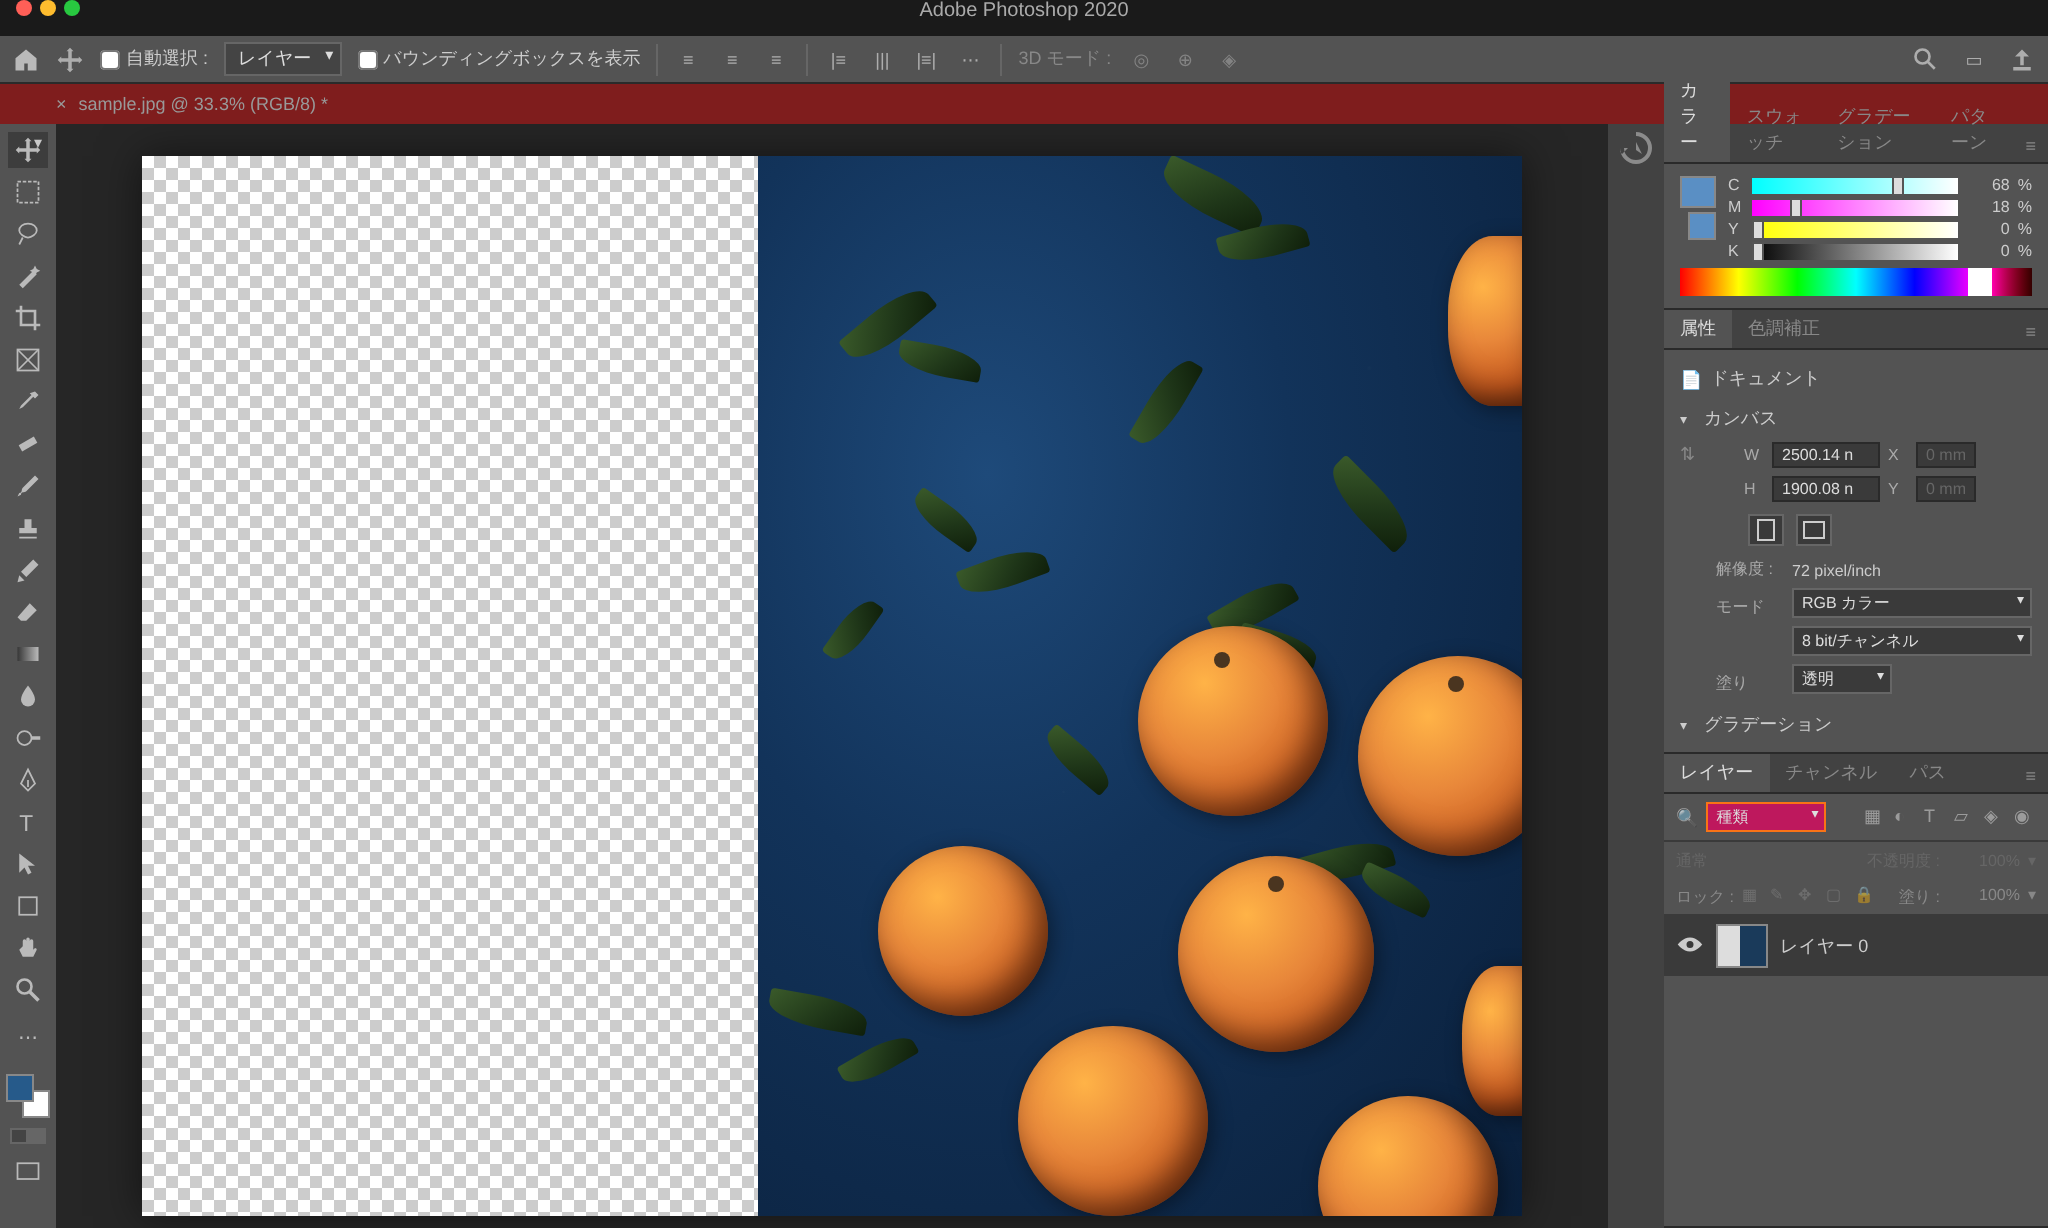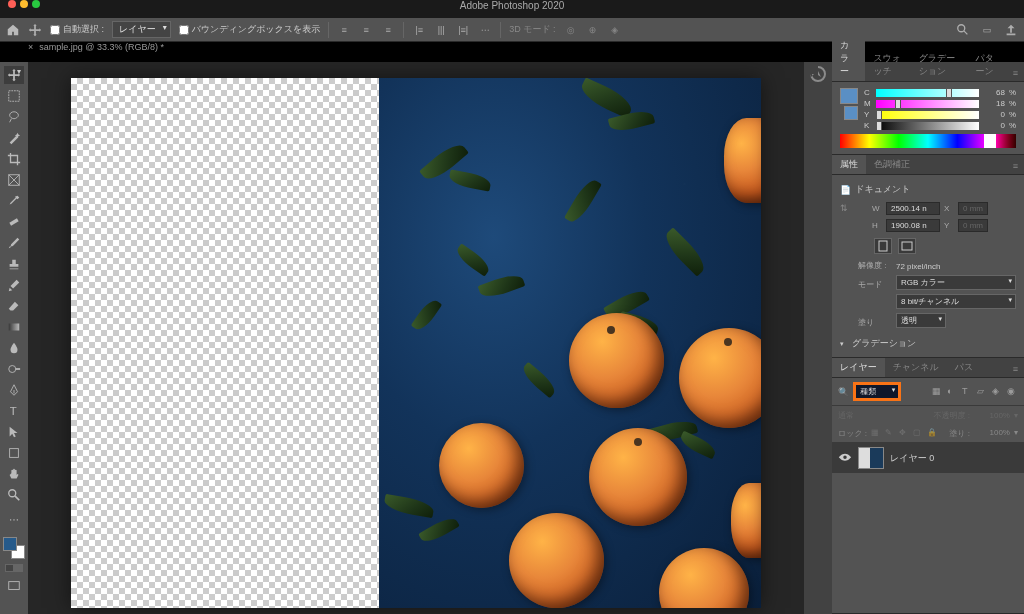--- a/index.html
+++ b/index.html
@@ -11,21 +11,21 @@
 .app-title{position:absolute;left:50%;transform:translateX(-50%);color:#aaa;font-size:10px}
 .optbar{height:24px;background:#535353;display:flex;align-items:center;padding:0 6px;gap:8px;border-bottom:1px solid #2a2a2a;font-size:9px}
 .home-ic{width:14px;height:14px;opacity:.85}
 .cb{display:flex;align-items:center;gap:3px}
 .cb input{width:10px;height:10px}
 .sel{background:#444;border:1px solid #666;padding:1px 14px 1px 6px;font-size:9px;color:#ddd;position:relative}
 .sel::after{content:"▾";position:absolute;right:3px;top:1px;font-size:8px}
 .sep{width:1px;height:16px;background:#666}
 .optic{width:14px;height:14px;opacity:.75;display:inline-flex;align-items:center;justify-content:center}
 .optright{margin-left:auto;display:flex;gap:10px;align-items:center}
-.tabbar{height:20px;background:#000000;display:flex;align-items:flex-start;padding-left:28px;font-size:9px}
+.tabbar{height:20px;background:#7f1d1d;display:flex;align-items:center;padding-left:28px;font-size:9px}
 .doctab{color:#999}
 .doctab .x{margin-right:6px}
 .main{display:flex;height:552px}
 .toolbox{width:28px;background:#535353;display:flex;flex-direction:column;align-items:center;padding-top:4px;gap:3px}
 .tool{width:20px;height:18px;display:flex;align-items:center;justify-content:center;opacity:.85;position:relative}
 .tool.sel{background:#3a3a3a;border:none;padding:0}
 .tool svg{width:14px;height:14px;fill:#ccc}
 .swatches{margin-top:6px;position:relative;width:22px;height:22px}
 .sw-fg{position:absolute;width:14px;height:14px;background:#265a8a;border:1px solid #888;top:0;left:0;z-index:2}
 .sw-bg{position:absolute;width:14px;height:14px;background:#fff;border:1px solid #888;bottom:0;right:0}
@@ -97,21 +97,21 @@
 .dimval{background:#3a3a3a;border:1px solid #2a2a2a;padding:1px 4px;width:54px;font-size:8px;color:#ddd}
 .dimval.gray{color:#666;width:30px}
 .link-ic{width:10px;height:16px;margin-right:4px}
 .btnrow{display:flex;gap:6px;padding:4px 0 4px 34px}
 .ic-btn{width:18px;height:16px;background:#3a3a3a;border:1px solid #666;display:flex;align-items:center;justify-content:center}
 .proprow{display:flex;align-items:flex-end;gap:6px;padding:2px 0 2px 18px;font-size:8px}
 .proplbl{width:32px;color:#aaa}
 .propsel{background:#3a3a3a;border:1px solid #666;padding:1px 4px;font-size:8px;color:#ddd;flex:1;position:relative}
 .propsel::after{content:"▾";position:absolute;right:3px;font-size:7px}
 .layers-opts{display:flex;align-items:center;gap:4px;padding:4px 6px;border-bottom:1px solid #3a3a3a}
-.lopt-sel{background:#0f172a;border:3px solid #f97316;padding:1px 4px;font-size:8px;color:#ddd;width:48px;position:relative}
+.lopt-sel{background:#be185d;border:1px solid #f97316;padding:1px 4px;font-size:8px;color:#ddd;width:60px;position:relative}
 .lopt-sel::after{content:"▾";position:absolute;right:3px;font-size:7px}
 .lopt-icons{margin-left:auto;display:flex;gap:4px}
 .lopt-ic{width:11px;height:11px;opacity:.6}
 .blend-row{display:flex;align-items:center;gap:4px;padding:4px 6px;font-size:8px;color:#666}
 .blend-sel{flex:1}
 .op-fld{width:36px;text-align:right}
 .lock-row{display:flex;gap:4px;padding:3px 6px;font-size:8px;color:#888;border-bottom:1px solid #3a3a3a}
 .lock-icons{display:flex;gap:3px}
 .lock-ic{width:11px;height:11px;opacity:.5}
 .layer-item{display:flex;align-items:center;gap:6px;padding:4px 6px;background:#3a3a3a}
@@ -420,20 +420,24 @@
       <div class="ptabs">
         <div class="ptab active">属性</div>
         <div class="ptab">色調補正</div>
         <div class="ptab-more">≡</div>
       </div>
       <div class="pbody" style="padding:4px 8px">
         <div class="props-head">
             <span>📄</span>
             <span>ドキュメント</span>
           </div>
+        <div class="collapse-row">
+            <span class="caret">▾</span>
+            <span>カンバス</span>
+          </div>
         <div style="display:flex">
           <span class="link-ic" style="display:flex;align-items:center;color:#888">⇅</span>
           <div style="flex:1">
             <div class="dimrow">
                 <span class="dimlbl">W</span>
                 <span class="dimval">2500.14 n</span>
                 <span class="dimlbl">X</span>
                 <span class="dimval gray">0 mm</span>
               </div>
             <div class="dimrow">

